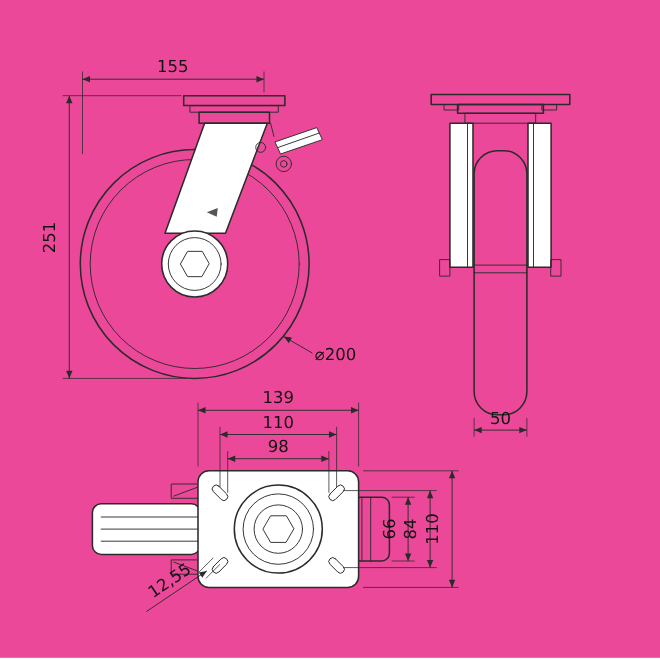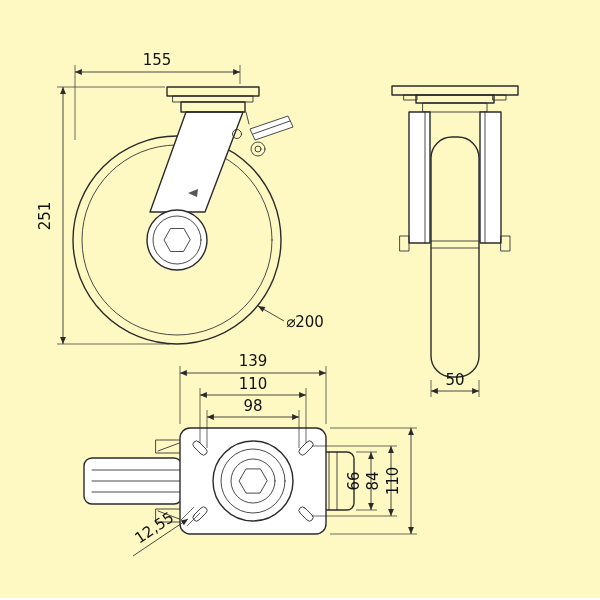--- a/index.html
+++ b/index.html
@@ -1,16 +1,16 @@
 <!DOCTYPE html>
 <html><head>
 <meta charset="utf-8">
 <style>
   html,body{margin:0;padding:0;background:#ffffff;width:600px;height:600px;overflow:hidden;}
-  .canvas{width:600px;height:598px;background:#fef9c3;}
+  .canvas{width:600px;height:598px;background:#ec4899;}
   svg{display:block;}
   .ol{fill:none;stroke:#2b2b2b;stroke-width:1.4;stroke-linejoin:round;stroke-linecap:round;}
   .tl{fill:none;stroke:#2b2b2b;stroke-width:0.85;stroke-linejoin:round;stroke-linecap:round;}
   .wf{fill:#ffffff;stroke:#2b2b2b;stroke-width:1.4;stroke-linejoin:round;}
   .wt{fill:#ffffff;stroke:#2b2b2b;stroke-width:0.85;stroke-linejoin:round;}
   .ext{stroke:#2b2b2b;stroke-width:0.7;fill:none;}
   .dim{stroke:#2b2b2b;stroke-width:0.85;fill:none;}
   .dtext{font-family:"DejaVu Sans",sans-serif;font-size:15px;fill:#111111;text-anchor:middle;}
 </style>
 </head>

